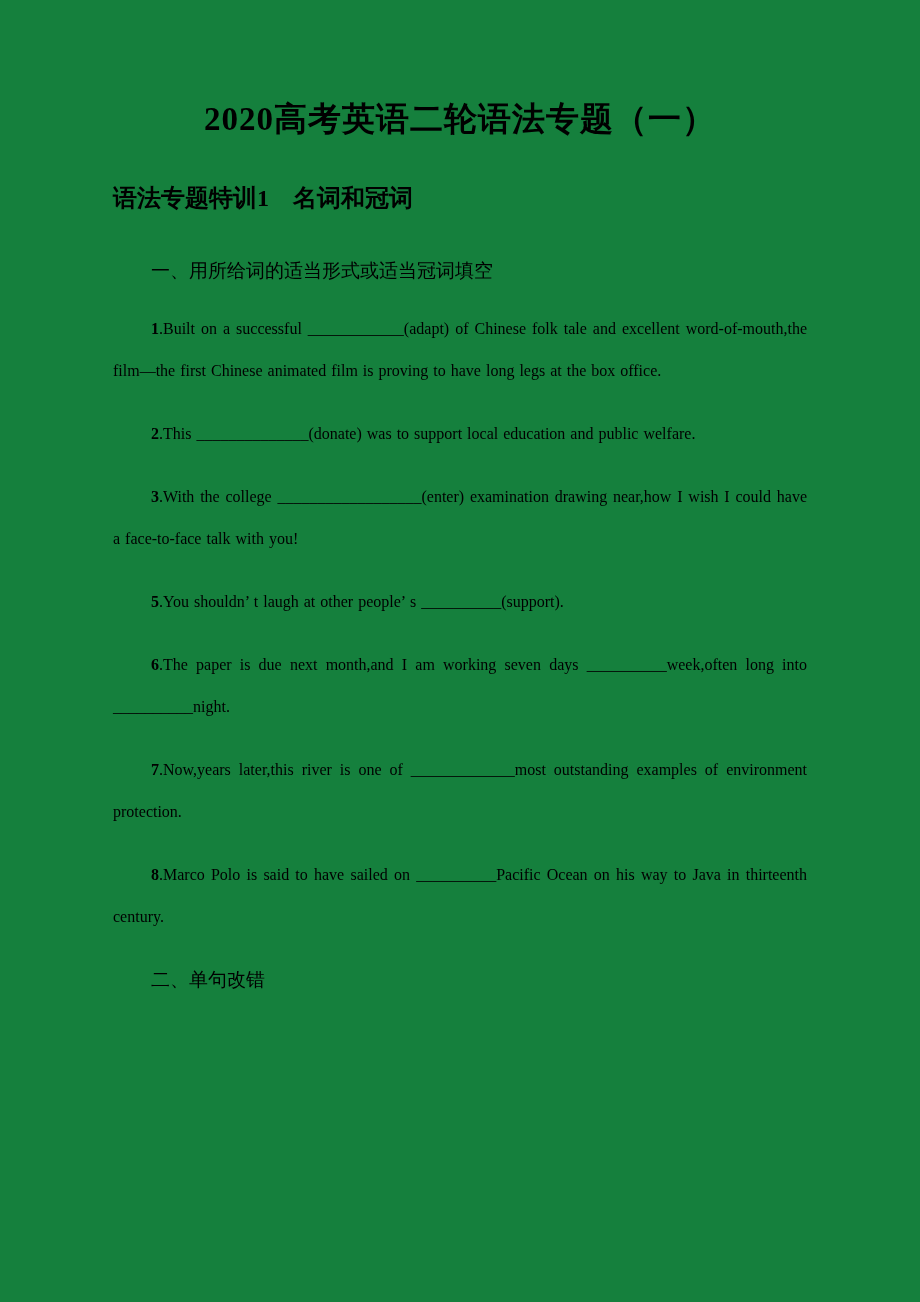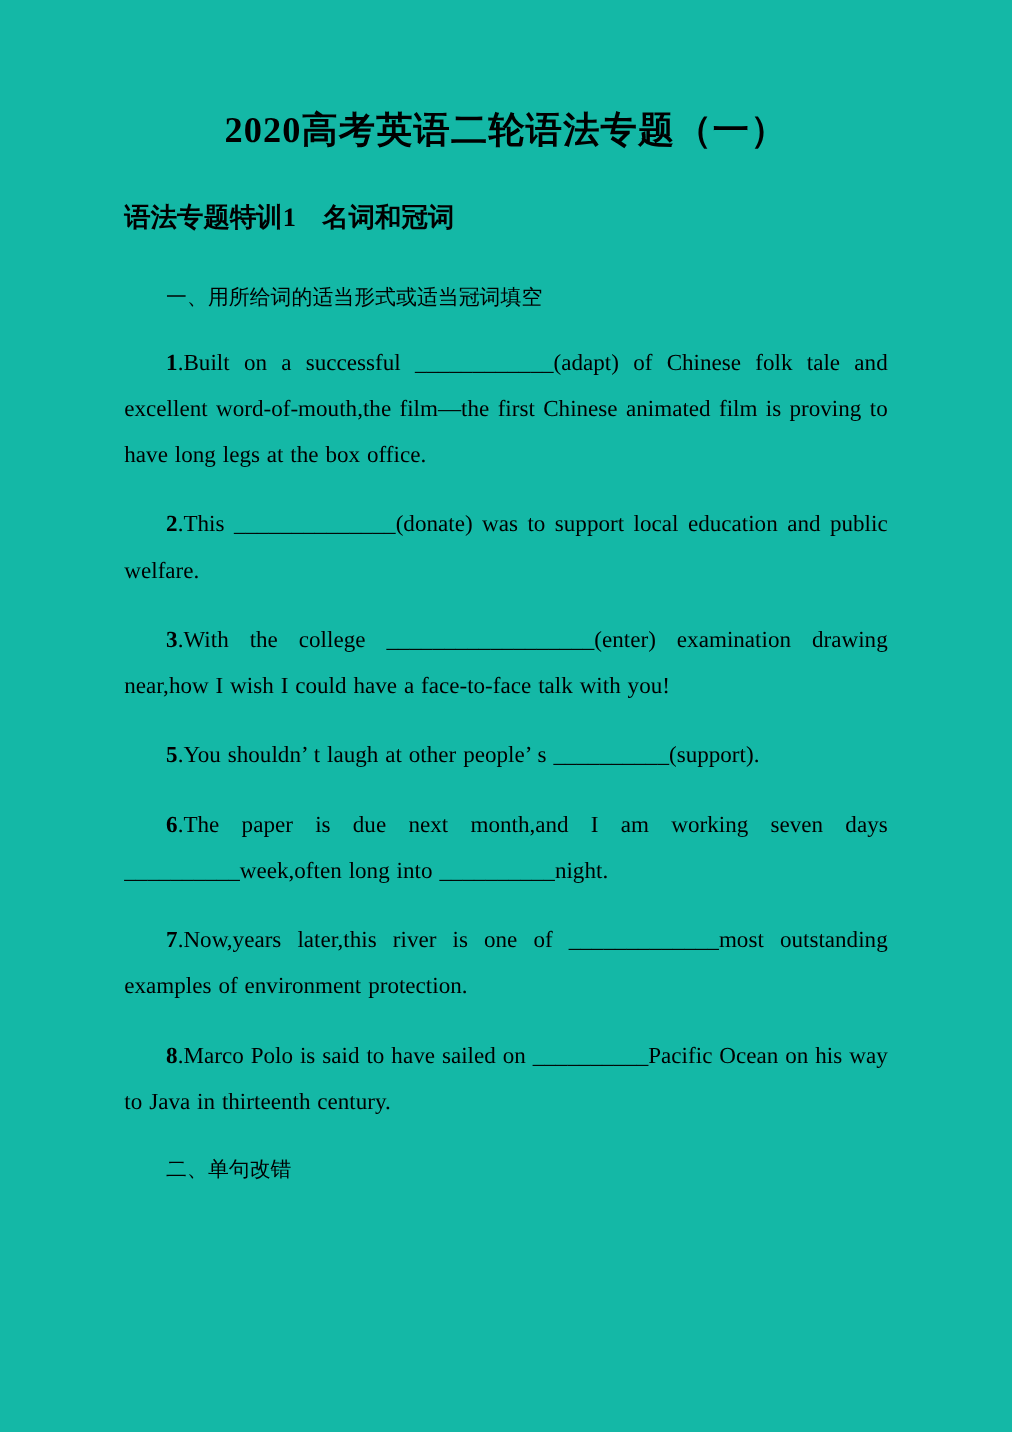--- a/index.html
+++ b/index.html
@@ -6,21 +6,21 @@
     margin: 0;
     padding: 0;
     background: #ffffff;
   }
   .page {
     position: relative;
     width: 920px;
     height: 1302px;
     box-sizing: border-box;
     padding: 100px 113px 40px 113px;
-    background: #14b8a6;
+    background: #15803d;
     color: #000000;
     font-family: "Liberation Serif", "DejaVu Serif", serif;
     overflow: hidden;
   }
   .doc-title {
     font-size: 33px;
     font-weight: bold;
     text-align: center;
     letter-spacing: 1px;
     margin: 0 0 44px 0;
@@ -34,21 +34,21 @@
     line-height: 1.2;
   }
   .sec-heading {
     font-size: 19px;
     font-weight: normal;
     margin: 0 0 16px 0;
     text-indent: 38px;
     line-height: 42px;
   }
   .question {
-    font-size: 21px;
+    font-size: 16px;
     line-height: 42px;
     text-align: justify;
     text-indent: 38px;
     margin: 0 0 21px 0;
     word-spacing: 1px;
   }
   .question .q-num {
     font-weight: bold;
   }
   .sec-heading.second {

